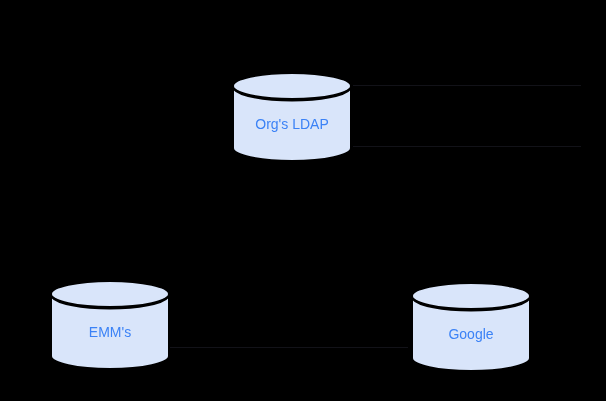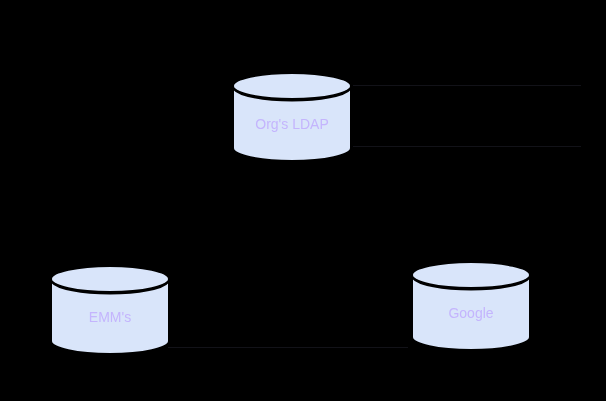--- a/index.html
+++ b/index.html
@@ -32,32 +32,32 @@
   .node .label {
     position: absolute;
     left: 0;
     top: 27px;
     width: 122px;
     height: 52px;
     display: flex;
     flex-direction: column;
     align-items: center;
     justify-content: center;
-    color: #c4b5fd;
+    color: #3b82f6;
     font-size: 14px;
     text-align: center;
   }
   .node .label span {
     display: block;
     line-height: 27px;
     white-space: nowrap;
   }
   .node-ldap   { left: 231px; top: 71px; }
-  .node-emm    { left: 49px;  top: 264px; }
-  .node-google { left: 410px; top: 260px; }
+  .node-emm    { left: 49px;  top: 279px; }
+  .node-google { left: 410px; top: 281px; }
 
   .faint-line {
     position: absolute;
     height: 1px;
     background: #121218;
   }
   .faint-line-1 { left: 353px; top: 85px;  width: 228px; }
   .faint-line-2 { left: 353px; top: 146px; width: 228px; }
   .faint-line-3 { left: 168px; top: 347px; width: 240px; }
 </style>

